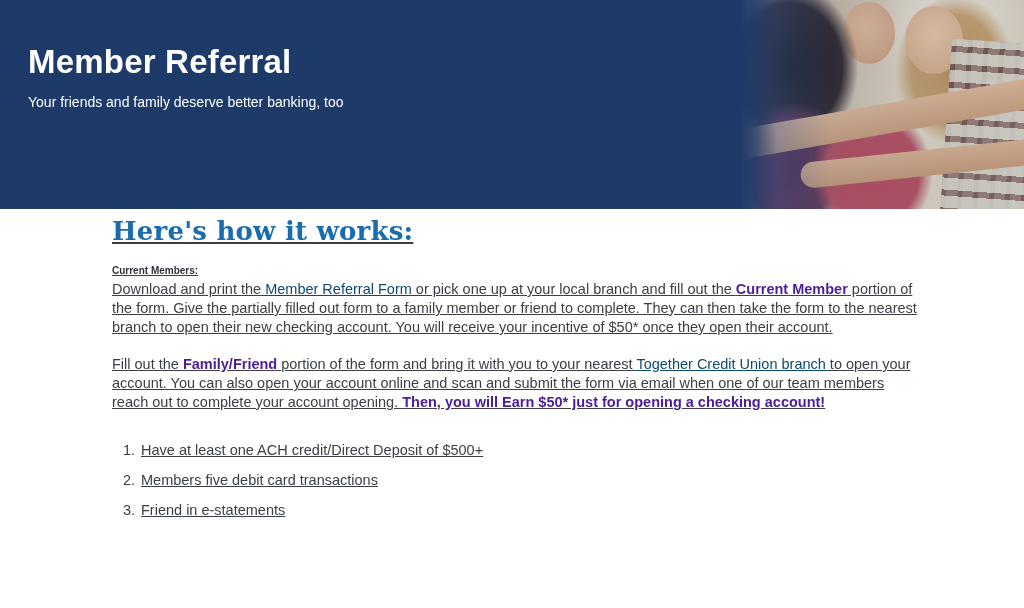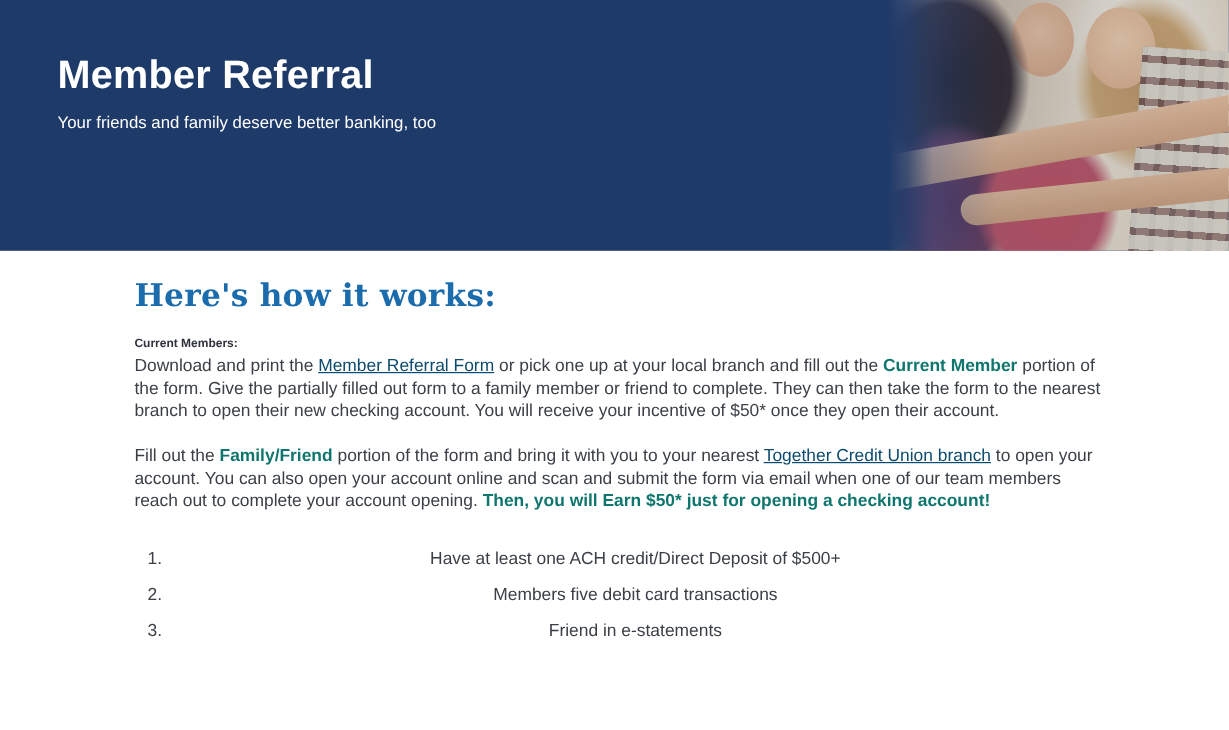--- a/index.html
+++ b/index.html
@@ -5,21 +5,21 @@
   * { box-sizing: border-box; margin: 0; padding: 0; }
   html, body { width: 1024px; height: 608px; overflow: hidden; background: #ffffff; }
   body { font-family: "Liberation Sans", sans-serif; color: #3b4046; }
 
   
   .hero {
     position: relative;
     width: 1024px; height: 209px;
     background: #1e3a69;
   }
-  .hero-text { position: absolute; left: 48px; top: 44px; color: #ffffff; }
+  .hero-text { position: absolute; left: 28px; top: 44px; color: #ffffff; }
   .hero-title { font-size: 33px; font-weight: 700; letter-spacing: 0.2px; line-height: 1.1; }
   .hero-sub { font-size: 14px; font-weight: 400; margin-top: 14px; }
 
   
   .hero-photo { position: absolute; top: 0; right: 0; width: 284px; height: 209px; overflow: hidden; }
   .ph { position: absolute; }
   .ph-bg { inset: 0; background: linear-gradient(100deg, #b9a694 0%, #d8c4ac 30%, #f2e6d0 60%, #e6d6bd 100%); }
   .ph-flare { right: -40px; top: -60px; width: 220px; height: 180px;
     background: radial-gradient(closest-side, rgba(255,250,238,0.95), rgba(255,248,230,0) 72%); }
   .ph-hair-blonde { left: 135px; top: -30px; width: 160px; height: 200px;
@@ -41,32 +41,32 @@
   .ph-arm { left: -15px; top: 103px; width: 330px; height: 30px; border-radius: 18px;
     background: linear-gradient(#edc29b, #d9a87f); transform: rotate(-10deg); }
   .ph-arm2 { left: 60px; top: 150px; width: 250px; height: 26px; border-radius: 16px;
     background: linear-gradient(#e8bd96, #d4a47b); transform: rotate(-6deg); }
   .ph-overlay { inset: 0;
     background: linear-gradient(to right,
       #1e3a69 0%, rgba(36,62,110,0.85) 6%, rgba(46,79,138,0.45) 13%,
       rgba(30,58,105,0.18) 32%, rgba(30,58,105,0.15) 100%); }
 
   
-  .content { margin-left: 112px; width: 806px; padding-top: 23px; }
+  .content { margin-left: 112px; width: 806px; padding-top: 7px; text-decoration: underline; }
   .works-heading {
     font-family: "DejaVu Serif", serif;
     font-weight: 700; font-size: 26px; color: #1b6cac;
     margin-bottom: 15px; letter-spacing: 0.2px;
   }
   .body-text { font-size: 14.5px; line-height: 19px; }
   .section-title { font-weight: 700; color: #2f333a; font-size: 10px; line-height: 19px; }
   .para { margin-bottom: 18px; }
-  .para strong, .body-text strong { color: #0f766e; }
+  .para strong, .body-text strong { color: #4c1d95; }
   a.link { color: #0c4a6e; text-decoration: underline; cursor: pointer; }
-  ol.criteria { margin-top: 29px; padding-left: 27px; font-size: 14.5px; line-height: 19px; text-align: center; }
+  ol.criteria { margin-top: 29px; padding-left: 27px; font-size: 14.5px; line-height: 19px; }
   ol.criteria li { margin-bottom: 11px; padding-left: 2px; }
 </style>
 </head>
 <body>
 
 <div class="hero">
   <div class="hero-text">
     <div class="hero-title">Member Referral</div>
     <div class="hero-sub">Your friends and family deserve better banking, too</div>
   </div>

